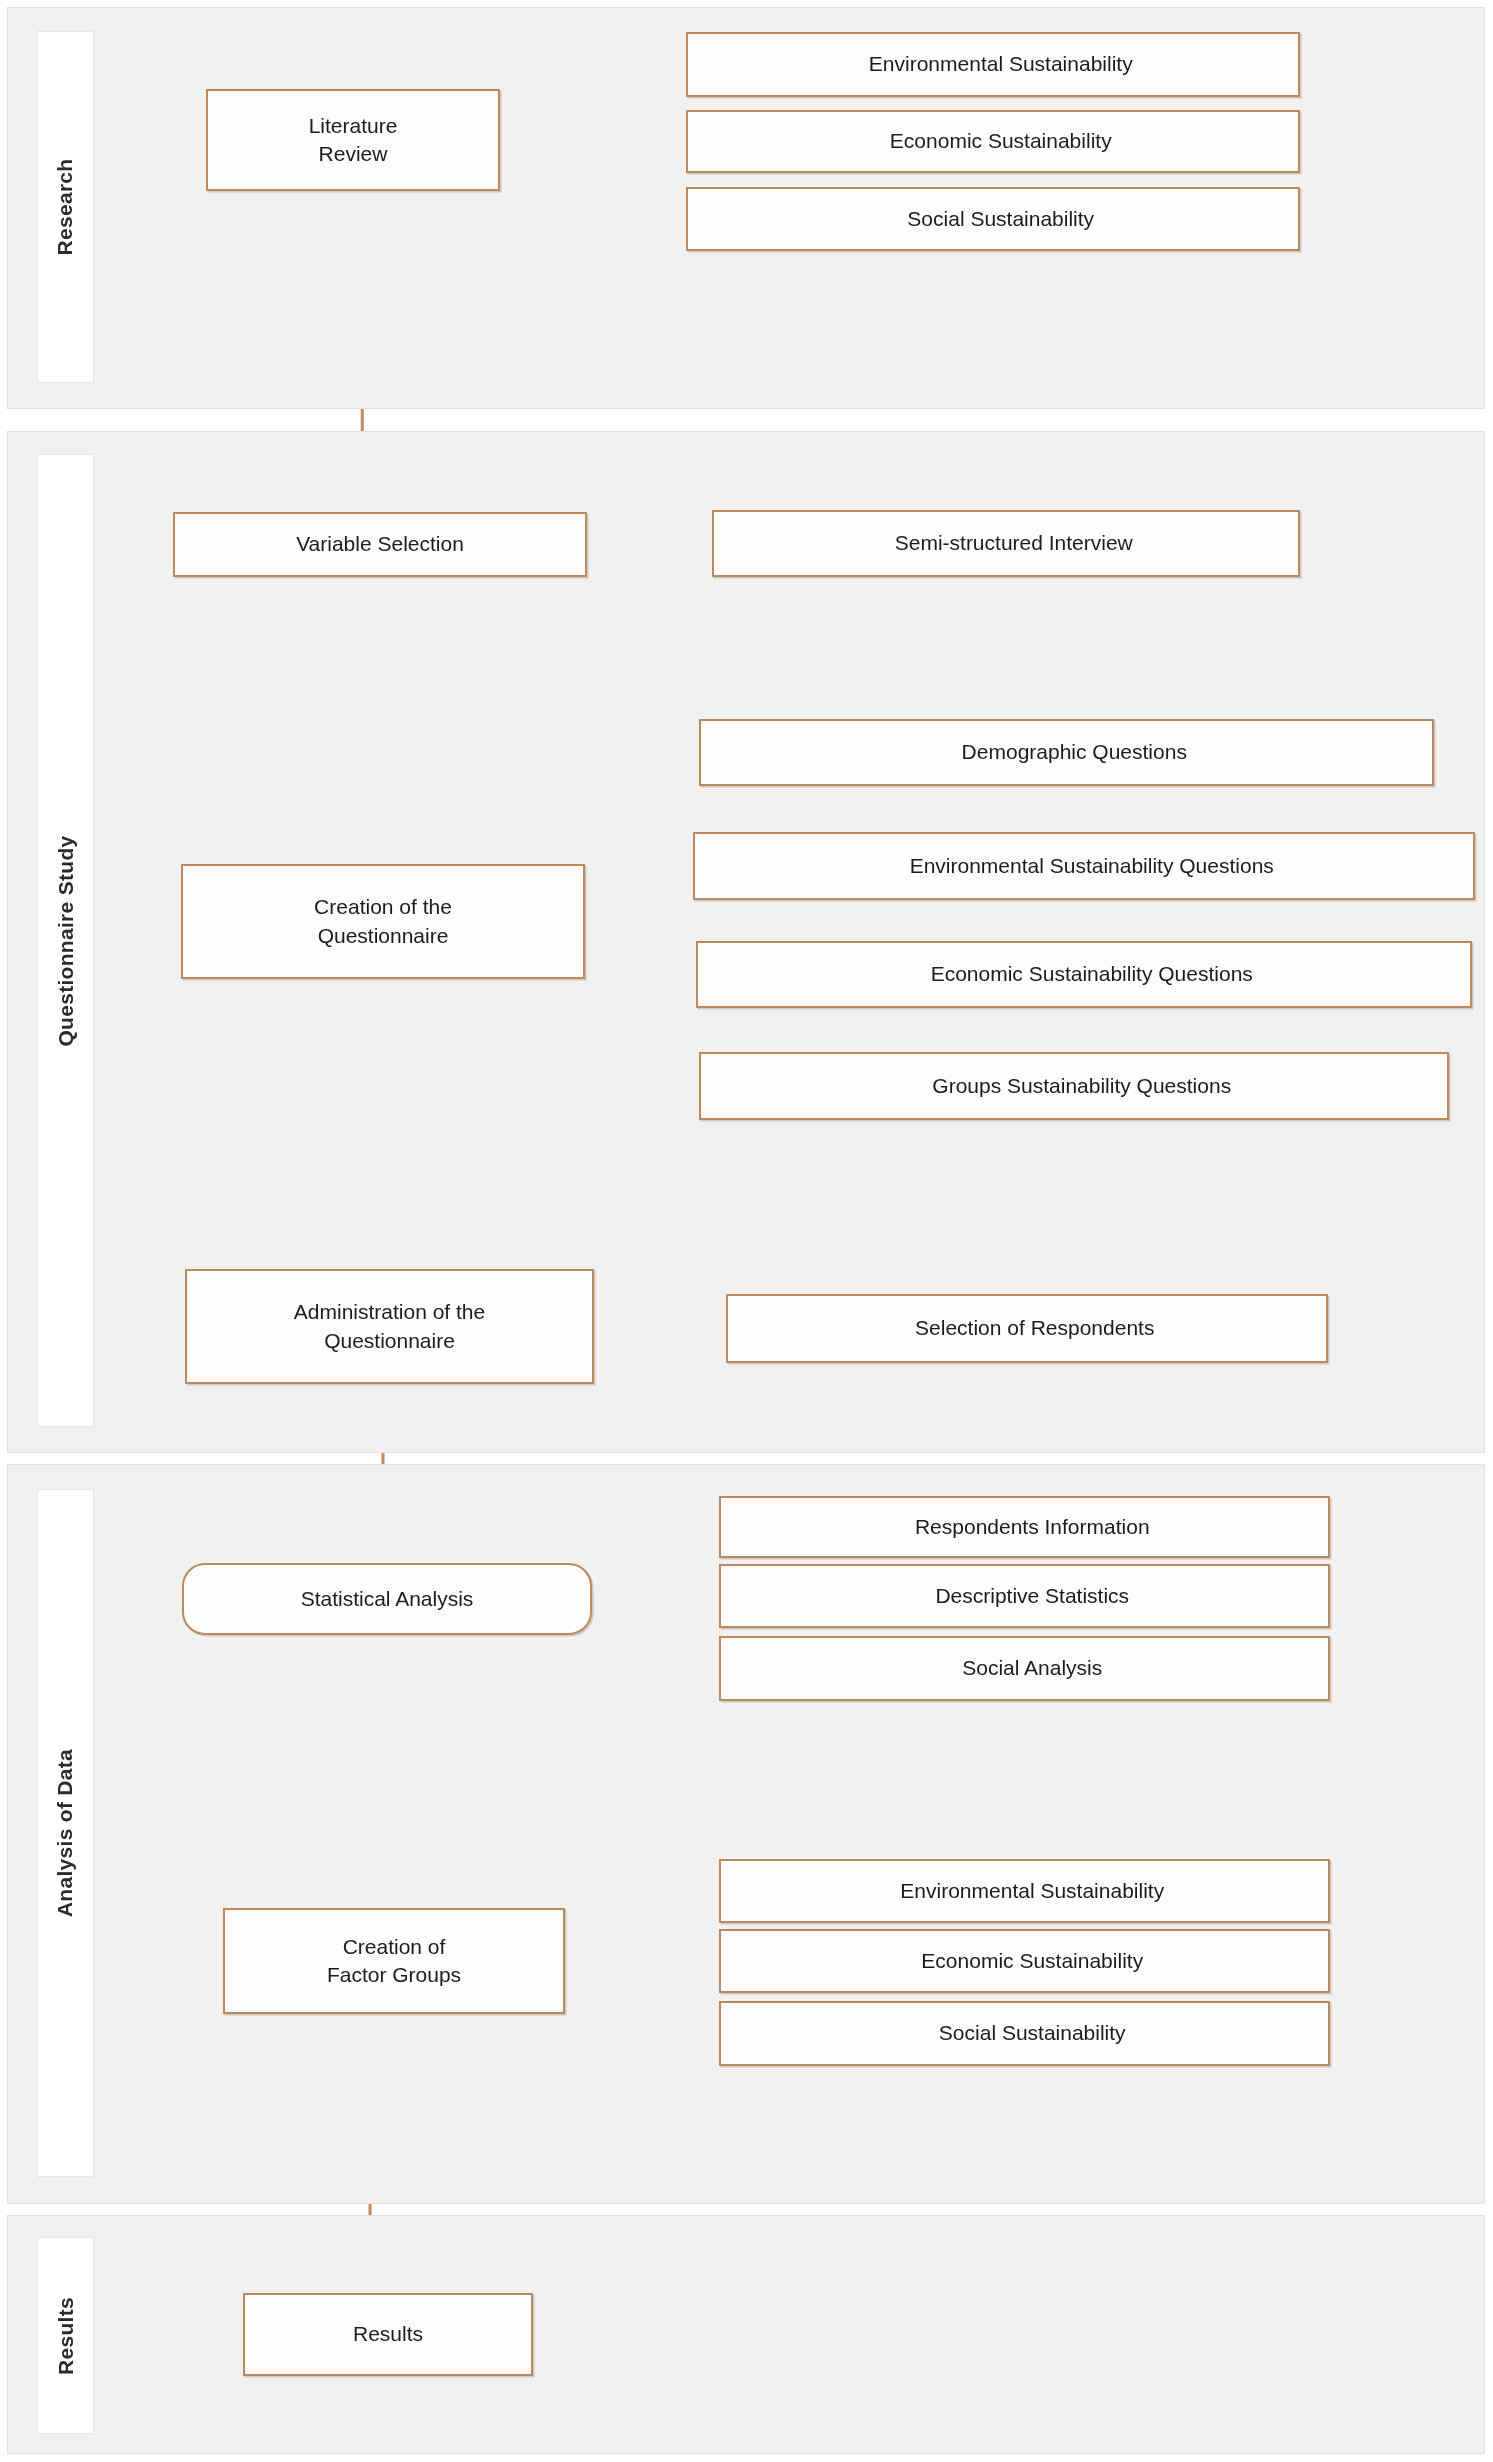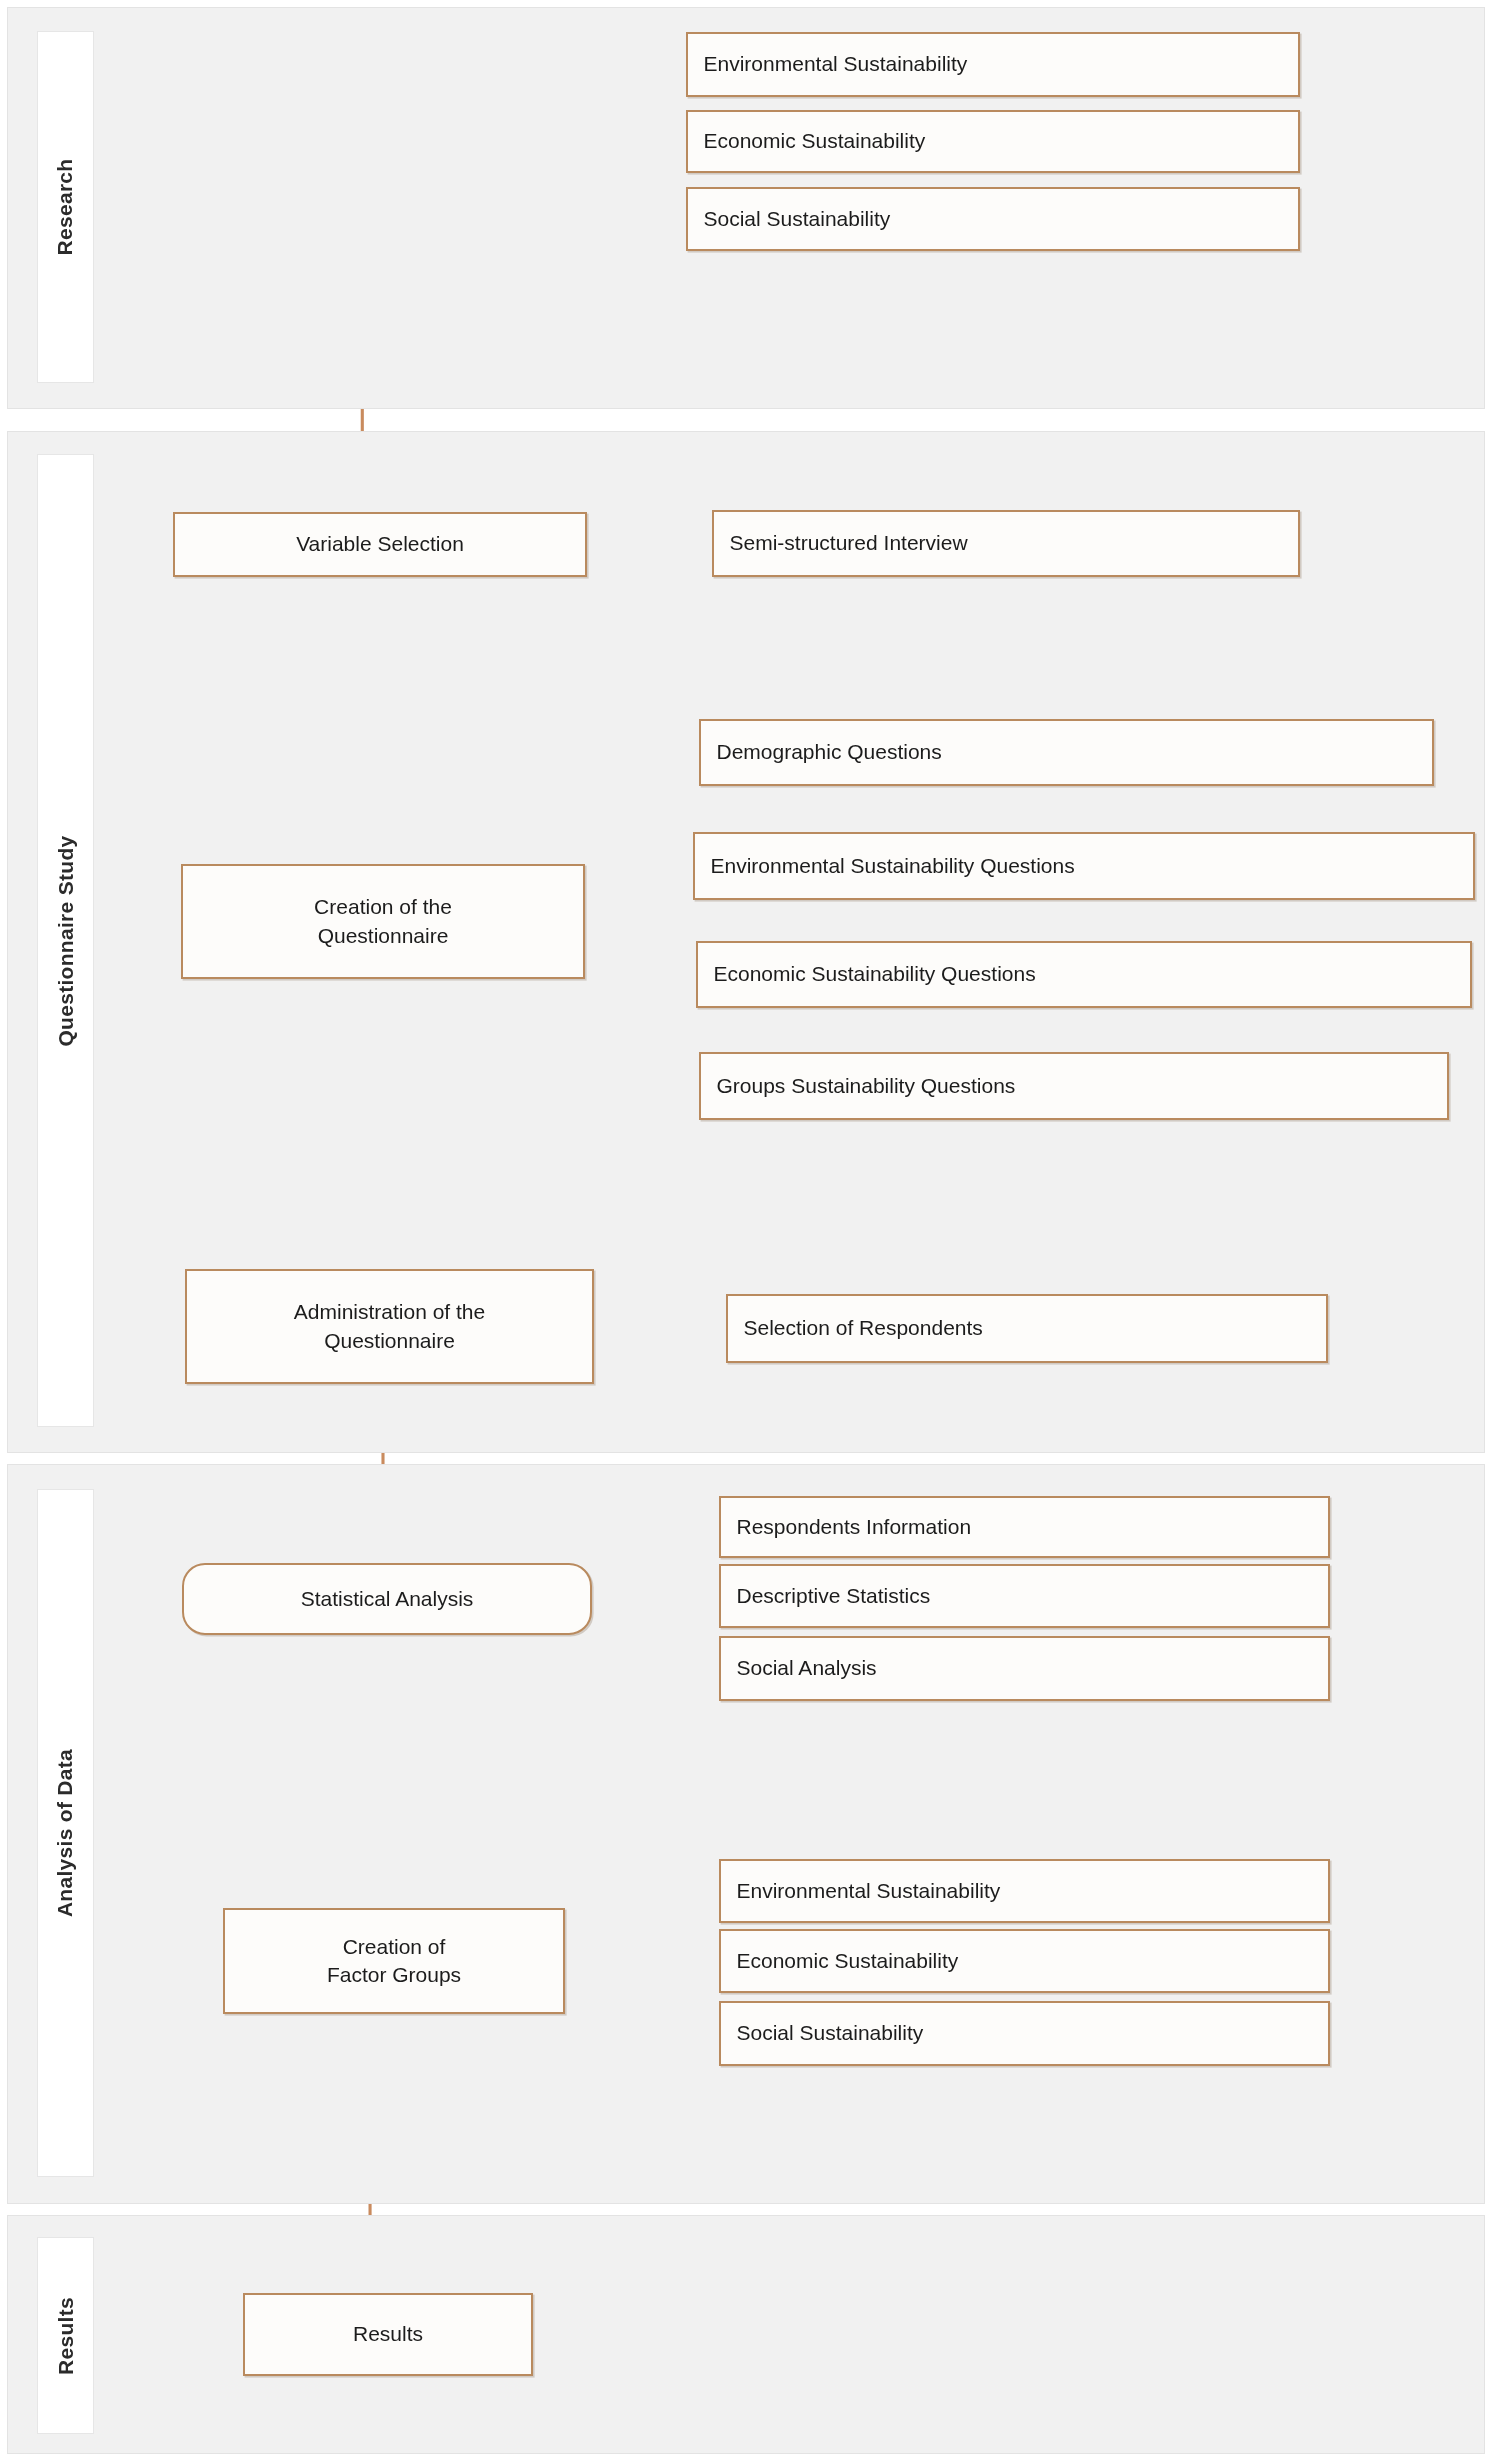--- a/index.html
+++ b/index.html
@@ -56,21 +56,21 @@
     align-items: center;
     box-shadow: 1.6px 1.6px 0 rgba(150,130,110,0.35);
   }
   .node .node-text {
     font-size: 21px;
     line-height: 1.35;
     color: #1c1c1c;
     font-family: "Liberation Sans", sans-serif;
     width: 100%;
   }
-  .node.left-text .node-text  { text-align: left; padding-left: 15.5px; }
+  .node.left-text .node-text  { text-align: center; padding-left: 15.5px; }
   .node.center-text .node-text { text-align: center; padding: 0 7.2px; }
 
   
   #wires {
     position: absolute;
     left: 0; top: 0;
     width: 1493px;
     height: 2462px;
     pointer-events: none;
   }
@@ -122,20 +122,23 @@
       <path d="M 715 3890 L 715 4405"></path>
     </g>
   </svg>
 
   <div class="section" style="left:7.2px; top:7.2px; width:1478px; height:402px;">
   </div>
   <div class="section-label-panel" style="left:37px; top:31px; width:57px; height:352px;">
     <span class="section-label-text">Research</span>
   </div>
 
+  <div class="node center-text" style="left:206px; top:89px; width:294px; height:102px;">
+    <span class="node-text">Literature<br>Review</span>
+  </div>
 
   <div class="node left-text" style="left:686px; top:32px; width:614px; height:65px;">
     <span class="node-text">Environmental Sustainability</span>
   </div>
 
   <div class="node left-text" style="left:686px; top:110px; width:614px; height:63px;">
     <span class="node-text">Economic Sustainability</span>
   </div>
 
   <div class="node left-text" style="left:686px; top:187px; width:614px; height:64px;">

